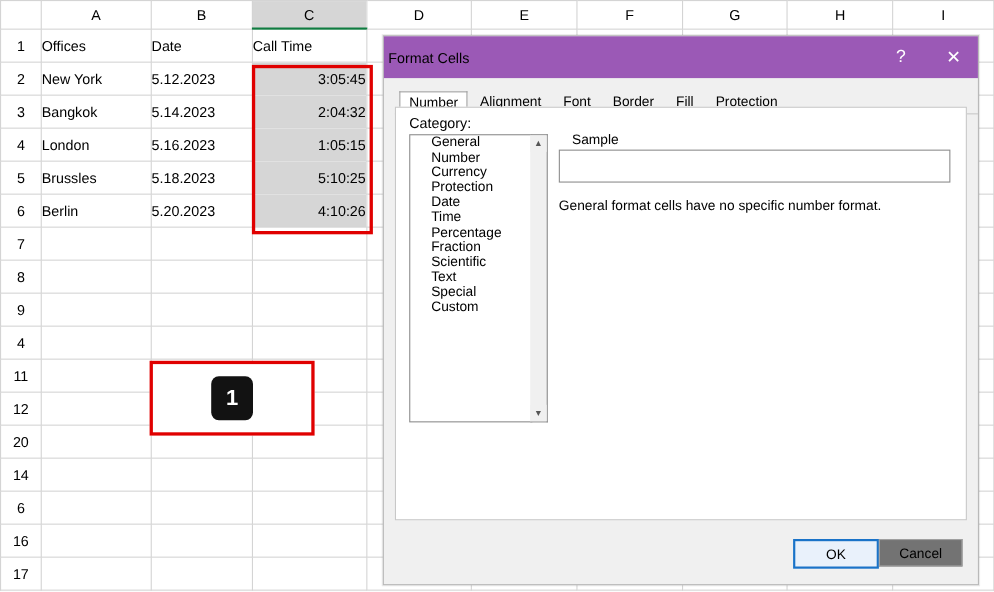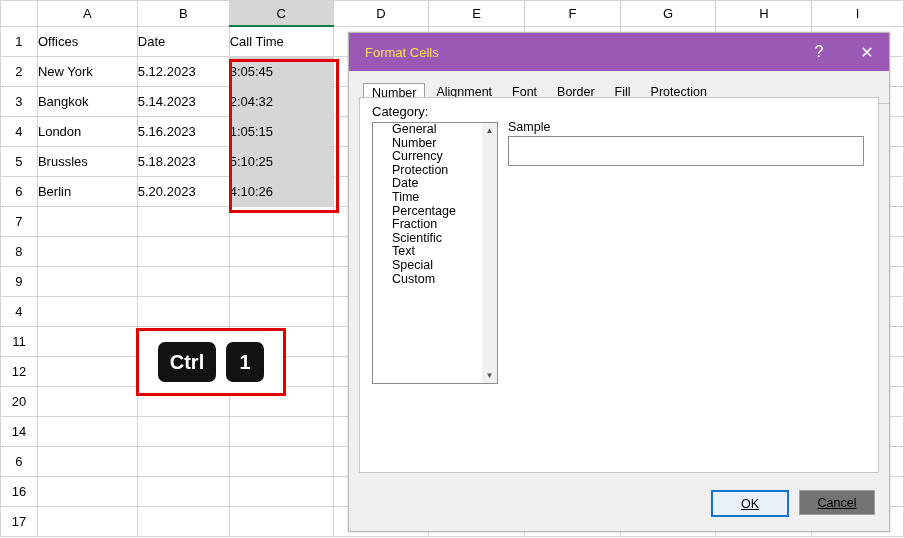--- a/index.html
+++ b/index.html
@@ -18,21 +18,21 @@
     height:24px;background:#ffffff;border:1px solid #d4d4d4;
     text-align:center;font-weight:normal;font-size:13px;color:#000;
   }
   .corner{width:36px;background:#ffffff;}
   .rowhead{
     width:36px;height:29px;background:#ffffff;text-align:center;
     font-weight:normal;font-size:13px;color:#000;
   }
   .cell{height:29px;padding:0 4px;overflow:hidden;white-space:nowrap;}
   .bold{font-weight:normal;}
-  .num{}
+  .num{text-align:right;}
   .sel-hdr{background:#d6d6d6 !important;border-bottom:2px solid #107c41 !important;}
   
   .selcell{background:#d6d6d6;}
   
   #redbox{
     position:absolute;border:3px solid #e00000;
     left:229px;top:59px;width:104px;height:148px;
     pointer-events:none;
   }
   
@@ -52,21 +52,21 @@
   #dialog{
     position:absolute;left:348px;top:32px;width:540px;height:498px;
     background:#f0f0f0;border:1px solid #b9b9b9;
     box-shadow:0 0 0 1px rgba(0,0,0,.08);
   }
   #titlebar{
     height:38px;background:#9b59b6;
     display:flex;align-items:center;position:relative;
   }
   #dlgtitle{
-    color:#fde047;font-size:13px;margin-left:16px;
+    color:#000000;font-size:13px;margin-left:4px;
   }
   #titlebar .tbtn{
     position:absolute;top:0;height:38px;width:44px;
     display:flex;align-items:center;justify-content:center;
     color:#ffffff;font-size:16px;
   }
   #helpbtn{right:48px;font-size:15px;}
   #closebtn{right:0;font-size:17px;}
   
   #tabs{
@@ -95,30 +95,30 @@
   
   #catscroll{
     position:absolute;left:122px;top:24px;width:15px;height:260px;
     border:1px solid #8d8d8d;border-left:none;background:#f0f0f0;
     display:flex;flex-direction:column;justify-content:space-between;
   }
   .sbtn{
     height:15px;background:#f0f0f0;display:flex;align-items:center;
     justify-content:center;font-size:8px;color:#555;
   }
-  #samplelabel{position:absolute;left:148px;top:22px;font-size:12.5px;}
+  #samplelabel{position:absolute;left:160px;top:22px;font-size:12.5px;}
   #samplebox{
     position:absolute;left:148px;top:38px;right:14px;height:28px;
     background:#ffffff;border:1px solid #8d8d8d;
   }
   #sampletext{
     position:absolute;left:148px;top:82px;right:14px;font-size:12.5px;
   }
   #dlgbuttons{
-    position:absolute;right:14px;bottom:14px;display:flex;gap:10px;text-decoration:underline;
+    position:absolute;right:14px;bottom:14px;display:flex;
   }
   .dbtn{
     width:74px;height:23px;font-size:12.5px;background:#737373;
     border:1px solid #a0a0a0;display:flex;align-items:center;justify-content:center;
   }
   .dbtn.default{border:2px solid #1a73c8;background:#e9f1fb;}
 </style>
 </head>
 <body>
 
@@ -360,21 +360,20 @@
           <td class="cell"></td>
       <td class="cell"></td>
     </tr>
   </tbody>
     </table>
 
   <div id="redbox"></div>
 </div>
 
 <div id="kbd">
-  <div class="key wide">Ctrl</div>
   <div class="key narrow">1</div>
 </div>
 
 <div id="dialog">
 
   <div id="titlebar">
     <span id="dlgtitle">Format Cells</span>
     <span class="tbtn" id="helpbtn">?</span>
     <span class="tbtn" id="closebtn">✕</span>
   </div>
@@ -406,19 +405,20 @@
       <div class="opt">Custom</div>
     </div>
 
     <div id="catscroll">
       <div class="sbtn">▲</div>
       <div class="sbtn">▼</div>
     </div>
 
     <div id="samplelabel">Sample</div>
     <div id="samplebox"></div>
+    <div id="sampletext">General format cells have no specific number format.</div>
   </div>
 
   <div id="dlgbuttons">
     <div class="dbtn default">OK</div>
     <div class="dbtn">Cancel</div>
   </div>
 </div>
 
 </body></html>

